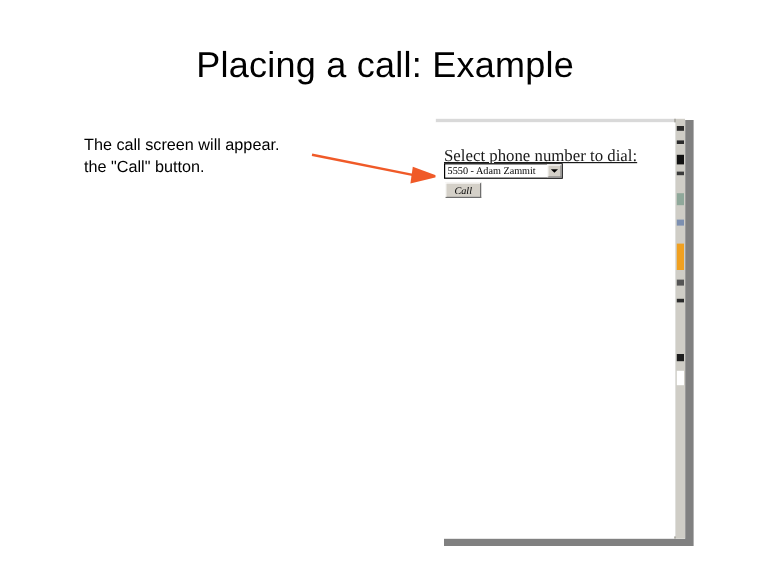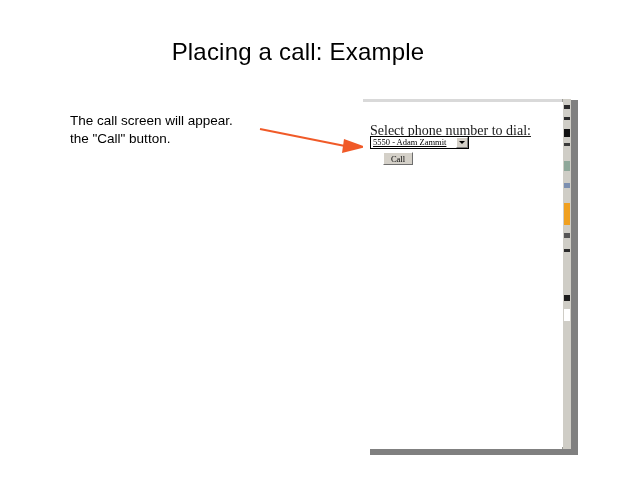--- a/index.html
+++ b/index.html
@@ -17,25 +17,26 @@
   }
 
   
   #slide-title {
     position: absolute;
     left: 0;
     top: 38px;
     width: 596px;
     text-align: center;
     font-family: "Liberation Sans", sans-serif;
-    font-size: 24px;
+    font-size: 30px;
     font-weight: normal;
     letter-spacing: 0.2px;
     color: #000000;
     white-space: nowrap;
+    padding-left: 23px;
   }
 
   
   #body-text {
     position: absolute;
     left: 70px;
     top: 112px;
     width: 200px;
     font-family: "Liberation Sans", sans-serif;
     font-size: 13.5px;
@@ -144,21 +145,20 @@
   }
   #phone-select .value {
     flex: 1 1 auto;
     padding-left: 2px;
     font-family: "Liberation Serif", serif;
     font-size: 8.5px;
     line-height: 11px;
     color: #000000;
     white-space: nowrap;
     overflow: hidden;
-    text-decoration: underline;
   }
   #phone-select .arrow-box {
     flex: 0 0 auto;
     width: 12px;
     height: 11px;
     margin-right: 0px;
     background: #d4d0c8;
     border-left: 1px solid #ffffff;
     border-top: 1px solid #ffffff;
     border-right: 1px solid #808080;
@@ -170,36 +170,37 @@
   }
   #phone-select .arrow-box .caret {
     width: 0; height: 0;
     border-left: 3px solid transparent;
     border-right: 3px solid transparent;
     border-top: 3px solid #000000;
   }
 
   #call-button {
     position: absolute;
-    left: 20px;
+    left: 8px;
     top: 50px;
     width: 30px;
     height: 13px;
     background: #d4d0c8;
     border-left: 1px solid #ffffff;
     border-top: 1px solid #ffffff;
     border-right: 1px solid #6e6e6e;
     border-bottom: 1px solid #6e6e6e;
     box-sizing: border-box;
     display: flex;
     align-items: center;
     justify-content: center;
     font-family: "Liberation Serif", serif;
     font-size: 8.5px;
     color: #000000;
+    font-style: italic;
   }
 </style>
 </head>
 <body>
 
 <div id="slide-title">Placing a call: Example</div>
 
 <div id="body-text">
   <span class="line">The call screen will appear.</span>
   <span class="line">the "Call" button.</span>

